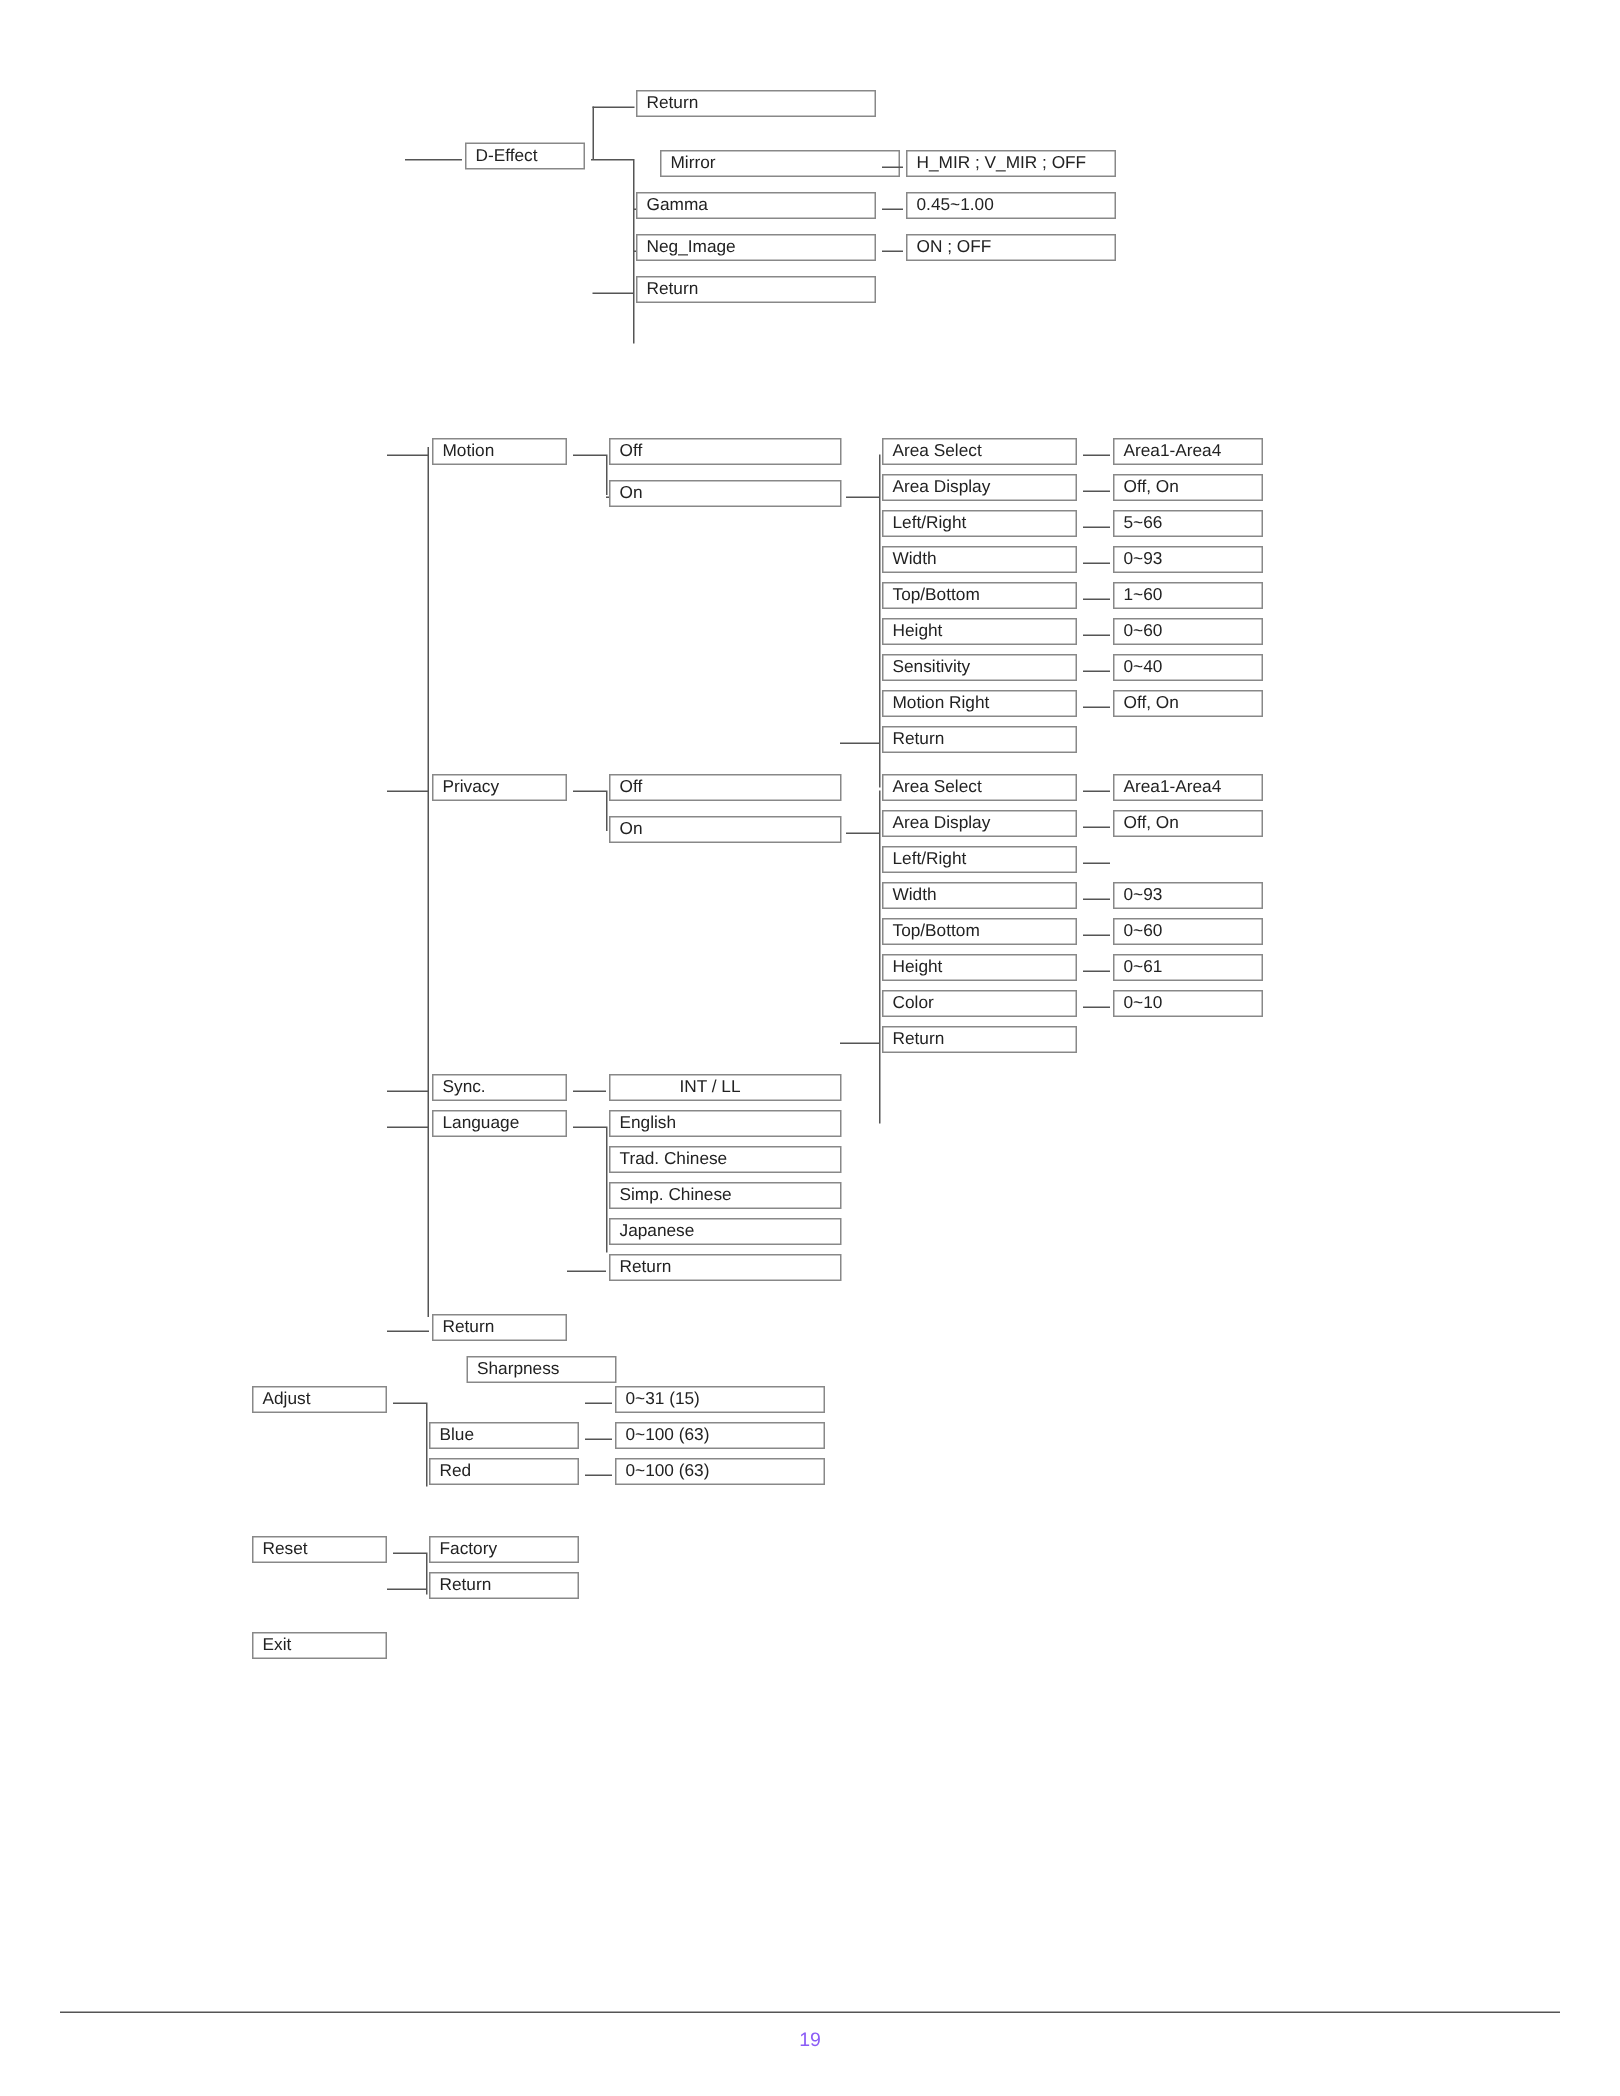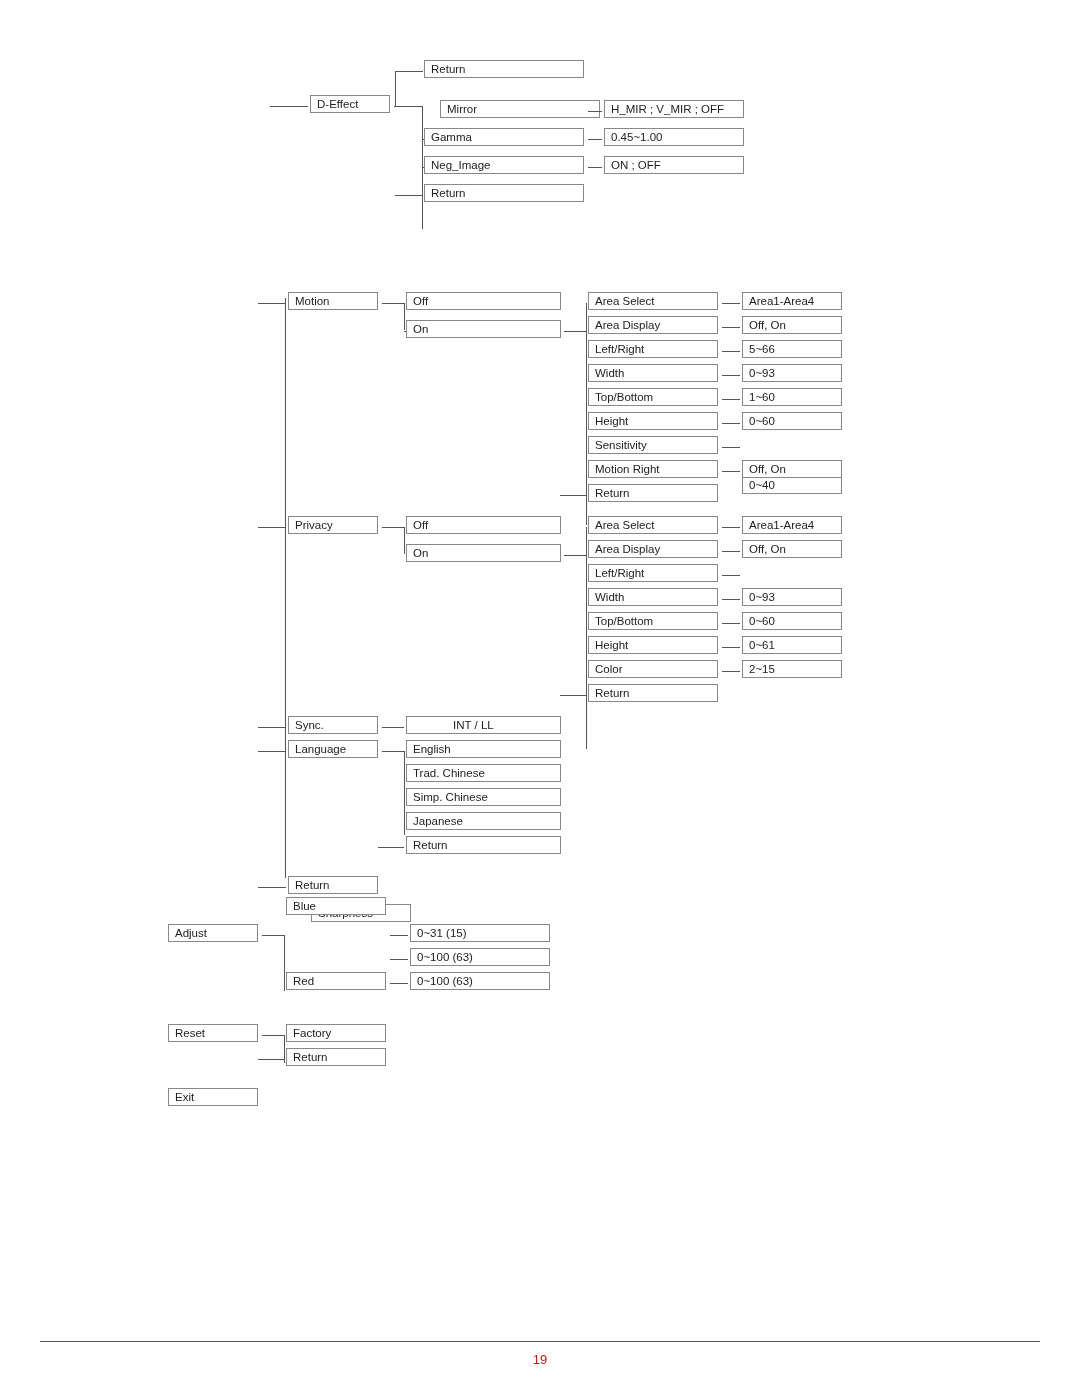--- a/index.html
+++ b/index.html
@@ -41,21 +41,21 @@
       font-size: 11.5px;
       white-space: nowrap;
     }
 
     .page-number {
       position: absolute;
       bottom: 30px;
       left: 50%;
       transform: translateX(-50%);
       font-size: 13px;
-      color: #b91c1c;
+      color: #8b5cf6;
     }
 
     .bottom-rule {
       position: absolute;
       bottom: 55px;
       left: 40px;
       right: 40px;
       height: 1px;
       background: #555;
     }
@@ -138,21 +138,21 @@
   <div class="node-box" style="left:588px; top:388px; min-width:130px;">Top/Bottom</div>
   <div class="hline" style="left:722px; top:399px; width:18px;"></div>
   <div class="node-box" style="left:742px; top:388px; min-width:100px;">1~60</div>
 
   <div class="node-box" style="left:588px; top:412px; min-width:130px;">Height</div>
   <div class="hline" style="left:722px; top:423px; width:18px;"></div>
   <div class="node-box" style="left:742px; top:412px; min-width:100px;">0~60</div>
 
   <div class="node-box" style="left:588px; top:436px; min-width:130px;">Sensitivity</div>
   <div class="hline" style="left:722px; top:447px; width:18px;"></div>
-  <div class="node-box" style="left:742px; top:436px; min-width:100px;margin-top:40px;">0~40</div>
+  <div class="node-box" style="left:742px; top:436px; min-width:100px;">0~40</div>
 
   <div class="node-box" style="left:588px; top:460px; min-width:130px;">Motion Right</div>
   <div class="hline" style="left:722px; top:471px; width:18px;"></div>
   <div class="node-box" style="left:742px; top:460px; min-width:100px;">Off, On</div>
 
   <div class="node-box" style="left:588px; top:484px; min-width:130px;">Return</div>
   <div class="hline" style="left:560px; top:495px; width:26px;"></div>
 
   <div class="node-box" style="left:288px; top:516px; min-width:90px;">Privacy</div>
   <div class="hline" style="left:258px; top:527px; width:28px;"></div>
@@ -188,21 +188,21 @@
   <div class="node-box" style="left:588px; top:612px; min-width:130px;">Top/Bottom</div>
   <div class="hline" style="left:722px; top:623px; width:18px;"></div>
   <div class="node-box" style="left:742px; top:612px; min-width:100px;">0~60</div>
 
   <div class="node-box" style="left:588px; top:636px; min-width:130px;">Height</div>
   <div class="hline" style="left:722px; top:647px; width:18px;"></div>
   <div class="node-box" style="left:742px; top:636px; min-width:100px;">0~61</div>
 
   <div class="node-box" style="left:588px; top:660px; min-width:130px;">Color</div>
   <div class="hline" style="left:722px; top:671px; width:18px;"></div>
-  <div class="node-box" style="left:742px; top:660px; min-width:100px;">2~15</div>
+  <div class="node-box" style="left:742px; top:660px; min-width:100px;">0~10</div>
 
   <div class="node-box" style="left:588px; top:684px; min-width:130px;">Return</div>
   <div class="hline" style="left:560px; top:695px; width:26px;"></div>
 
   <div class="node-box" style="left:288px; top:716px; min-width:90px;">Sync.</div>
   <div class="hline" style="left:258px; top:727px; width:28px;"></div>
   <div class="hline" style="left:382px; top:727px; width:22px;"></div>
   <div class="node-box" style="left:406px; top:716px; min-width:155px;padding-left:46px;">INT / LL</div>
 
   <div class="node-box" style="left:288px; top:740px; min-width:90px;">Language</div>
@@ -227,21 +227,21 @@
 
   <div class="node-box" style="left:168px; top:924px; min-width:90px;">Adjust</div>
   <div class="hline" style="left:262px; top:935px; width:22px;"></div>
 
   <div class="vline" style="left:284px; top:935px; height:56px;"></div>
 
   <div class="node-box" style="left:286px; top:904px; min-width:100px;margin-left:25px;">Sharpness</div>
   <div class="hline" style="left:390px; top:935px; width:18px;"></div>
   <div class="node-box" style="left:410px; top:924px; min-width:140px;">0~31  (15)</div>
 
-  <div class="node-box" style="left:286px; top:897px; min-width:100px;">Blue</div>
+  <div class="node-box" style="left:286px; top:948px; min-width:100px;">Blue</div>
   <div class="hline" style="left:390px; top:959px; width:18px;"></div>
   <div class="node-box" style="left:410px; top:948px; min-width:140px;">0~100  (63)</div>
 
   <div class="node-box" style="left:286px; top:972px; min-width:100px;">Red</div>
   <div class="hline" style="left:390px; top:983px; width:18px;"></div>
   <div class="node-box" style="left:410px; top:972px; min-width:140px;">0~100 (63)</div>
 
   <div class="node-box" style="left:168px; top:1024px; min-width:90px;">Reset</div>
   <div class="hline" style="left:262px; top:1035px; width:22px;"></div>
 

